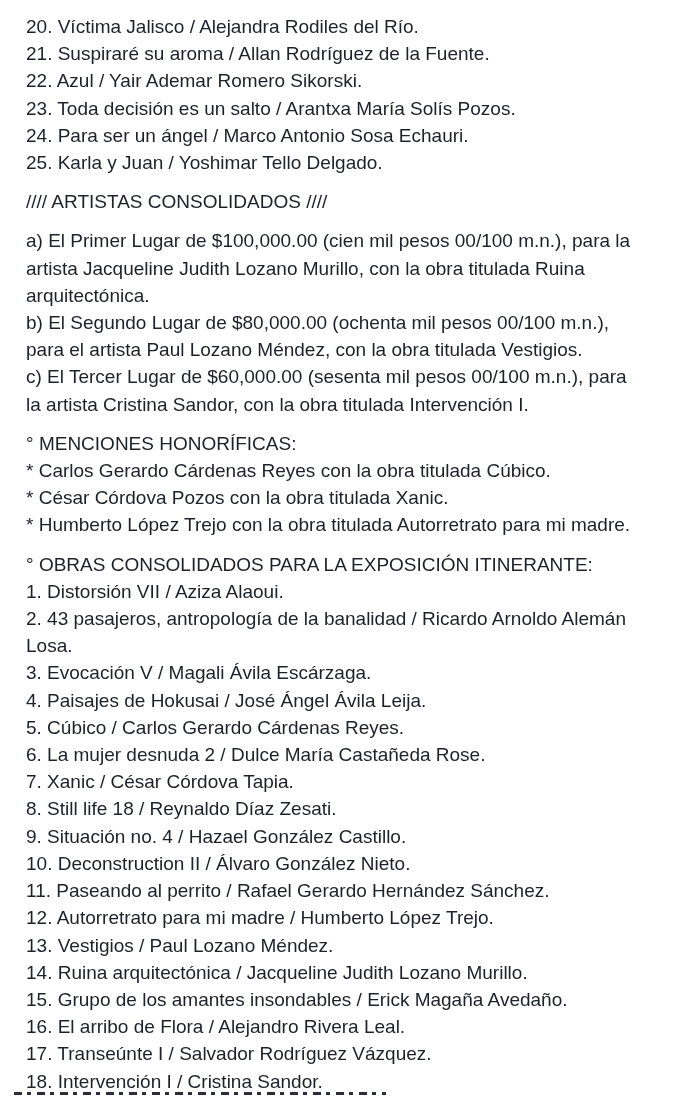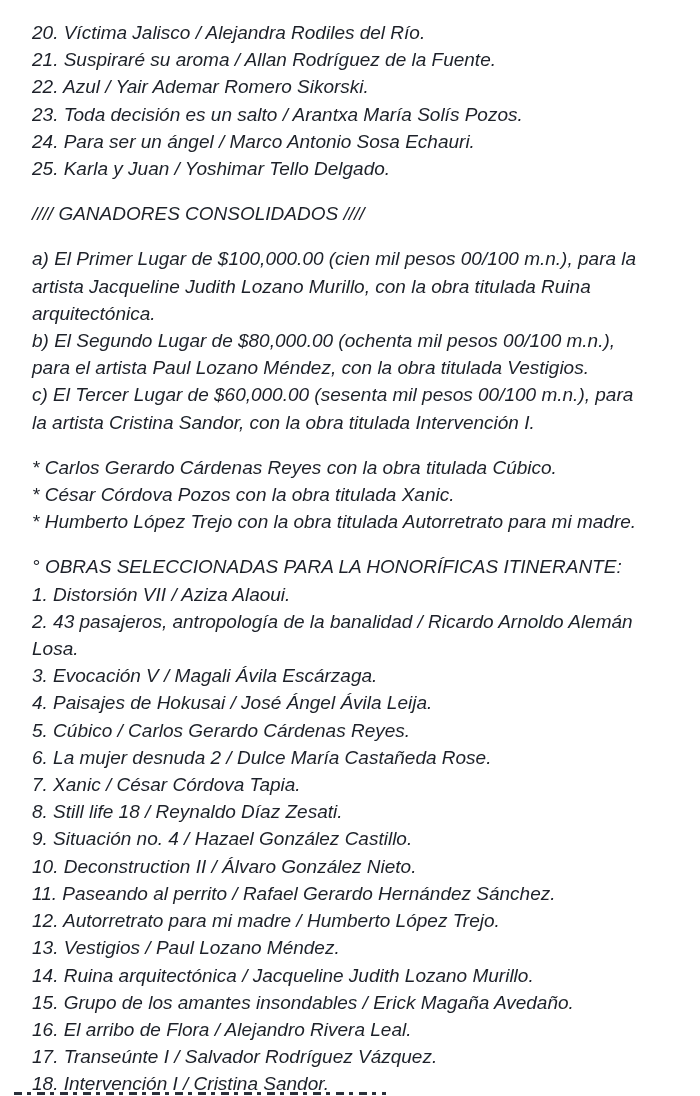--- a/index.html
+++ b/index.html
@@ -15,22 +15,21 @@
     font-family: "Liberation Sans", sans-serif;
     font-size: 19px;
     line-height: 27.2px;
     color: #1d2129;
     -webkit-font-smoothing: antialiased;
   }
   .doc {
     padding: 1px 14px 0 14px;
   }
   .block {
-    margin: 18px;
-    font-style: italic;
+    margin: 12px;
   }
   .block + .block {
     margin-top: 8px;
   }
   .lines, .heading, .divider {
     white-space: pre-line;
   }
   
   .cutoff-line {
     position: absolute;
@@ -53,41 +52,42 @@
   <div class="block">
     <div class="lines">20. Víctima Jalisco / Alejandra Rodiles del Río.
 21. Suspiraré su aroma / Allan Rodríguez de la Fuente.
 22. Azul / Yair Ademar Romero Sikorski.
 23. Toda decisión es un salto / Arantxa María Solís Pozos.
 24. Para ser un ángel / Marco Antonio Sosa Echauri.
 25. Karla y Juan / Yoshimar Tello Delgado.</div>
   </div>
 
   <div class="block">
-    <div class="divider">//// GANADORES CONSOLIDADOS ////</div>
+    <div class="divider">//// ARTISTAS CONSOLIDADOS ////</div>
   </div>
 
   <div class="block">
     <div class="lines">a) El Primer Lugar de $100,000.00 (cien mil pesos 00/100 m.n.), para la
 artista Jacqueline Judith Lozano Murillo, con la obra titulada Ruina
 arquitectónica.
 b) El Segundo Lugar de $80,000.00 (ochenta mil pesos 00/100 m.n.),
 para el artista Paul Lozano Méndez, con la obra titulada Vestigios.
 c) El Tercer Lugar de $60,000.00 (sesenta mil pesos 00/100 m.n.), para
 la artista Cristina Sandor, con la obra titulada Intervención I.</div>
   </div>
 
   <div class="block">
+    <div class="heading">° MENCIONES HONORÍFICAS:</div>
     <div class="lines">* Carlos Gerardo Cárdenas Reyes con la obra titulada Cúbico.
 * César Córdova Pozos con la obra titulada Xanic.
 * Humberto López Trejo con la obra titulada Autorretrato para mi madre.</div>
   </div>
 
   <div class="block">
-    <div class="heading">° OBRAS SELECCIONADAS PARA LA HONORÍFICAS ITINERANTE:</div>
+    <div class="heading">° OBRAS CONSOLIDADOS PARA LA EXPOSICIÓN ITINERANTE:</div>
     <div class="lines">1. Distorsión VII / Aziza Alaoui.
 2. 43 pasajeros, antropología de la banalidad / Ricardo Arnoldo Alemán
 Losa.
 3. Evocación V / Magali Ávila Escárzaga.
 4. Paisajes de Hokusai / José Ángel Ávila Leija.
 5. Cúbico / Carlos Gerardo Cárdenas Reyes.
 6. La mujer desnuda 2 / Dulce María Castañeda Rose.
 7. Xanic / César Córdova Tapia.
 8. Still life 18 / Reynaldo Díaz Zesati.
 9. Situación no. 4 / Hazael González Castillo.

